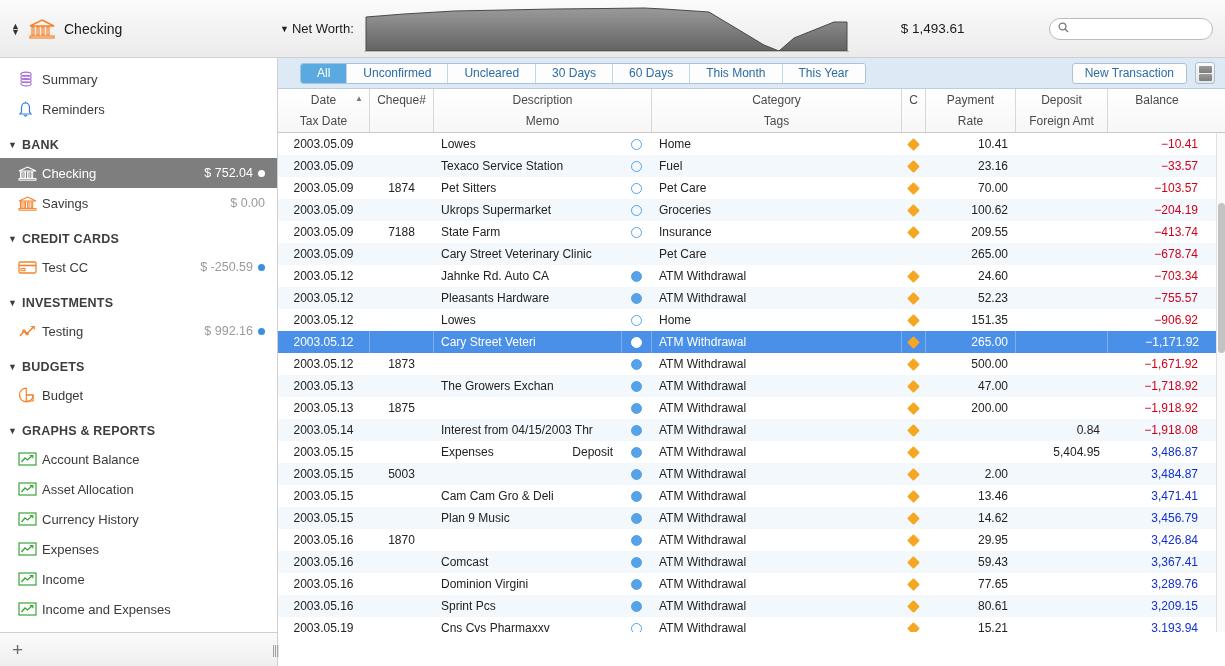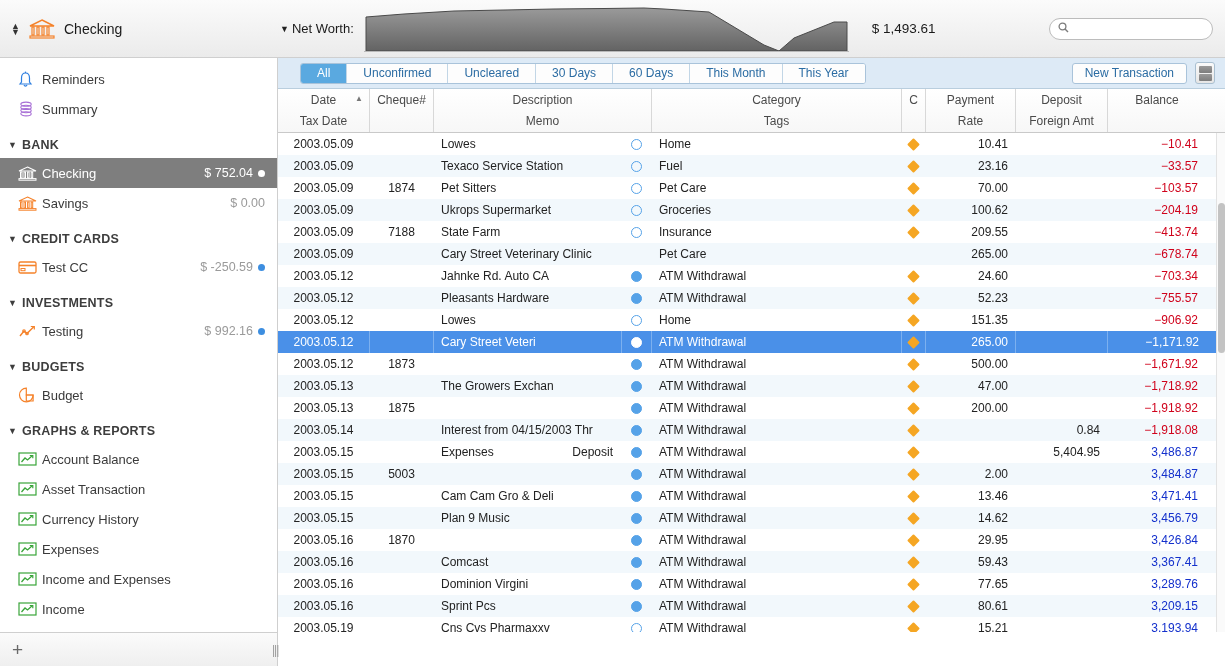--- a/index.html
+++ b/index.html
@@ -27,21 +27,21 @@
   }
   .bank-icon { width:26px; height:20px; position:relative; margin-right:9px; }
   .bank-icon svg { display:block; }
   .acct-name { font-size:14px; color:#1a1a1a; }
 
   .networth-wrap { display:flex; align-items:center; flex:1; height:100%; }
   .nw-label { font-size:13px; color:#1a1a1a; display:flex; align-items:center; white-space:nowrap; }
   .nw-tri { font-size:9px; margin-right:3px; color:#222; }
   .nw-chart { width:485px; height:48px; margin-left:10px; position:relative; }
   .nw-chart svg { display:block; }
-  .nw-amount { font-size:13.5px; color:#1a1a1a; margin-left:23px; white-space:nowrap; }
+  .nw-amount { font-size:13.5px; color:#1a1a1a; margin-left:52px; white-space:nowrap; }
 
   .search-wrap { margin-left:auto; margin-right:12px; }
   .search-box {
     width:164px; height:22px; border:1px solid #bcbcbc; border-radius:11px;
     background:#fff; display:flex; align-items:center; padding:0 8px;
   }
   .search-box svg { flex:0 0 auto; }
   .search-input {
     border:none; outline:none; background:transparent; font-size:11px;
     font-family:"Liberation Sans", sans-serif; width:100%; margin-left:5px; color:#333;
@@ -240,38 +240,38 @@
       </div>
     </div>
   </div>
 
   <div class="body-row">
 
     <div class="sidebar">
       <div id="side-top">
           <div class="side-item">
             <span class="ico">
-              <svg width="15" height="16" viewBox="0 0 15 16">
-                <path d="M7.5,2 C10,2 11.5,4 11.5,7 L11.5,11 L13,13 L2,13 L3.5,11 L3.5,7 C3.5,4 5,2 7.5,2 Z" fill="none" stroke="#2e7fe0" stroke-width="1.2"></path>
-                <path d="M6,14 a1.6,1.6 0 0 0 3,0" fill="none" stroke="#2e7fe0" stroke-width="1.2"></path>
-                <line x1="7.5" y1="0.6" x2="7.5" y2="2" stroke="#2e7fe0" stroke-width="1.2"></line>
-              </svg>
-            </span>
-            <span class="lbl">Reminders</span>
-          </div>
-          <div class="side-item">
-            <span class="ico">
               <svg width="17" height="16" viewBox="0 0 17 16">
                 <ellipse cx="8" cy="3.2" rx="5.2" ry="2.1" fill="none" stroke="#a86fd6" stroke-width="1.1"></ellipse>
                 <ellipse cx="8" cy="6.4" rx="5.2" ry="2.1" fill="none" stroke="#a86fd6" stroke-width="1.1"></ellipse>
                 <ellipse cx="8" cy="9.6" rx="5.2" ry="2.1" fill="none" stroke="#a86fd6" stroke-width="1.1"></ellipse>
                 <ellipse cx="8" cy="12.8" rx="5.2" ry="2.1" fill="none" stroke="#a86fd6" stroke-width="1.1"></ellipse>
               </svg>
             </span>
             <span class="lbl">Summary</span>
+          </div>
+          <div class="side-item">
+            <span class="ico">
+              <svg width="15" height="16" viewBox="0 0 15 16">
+                <path d="M7.5,2 C10,2 11.5,4 11.5,7 L11.5,11 L13,13 L2,13 L3.5,11 L3.5,7 C3.5,4 5,2 7.5,2 Z" fill="none" stroke="#2e7fe0" stroke-width="1.2"></path>
+                <path d="M6,14 a1.6,1.6 0 0 0 3,0" fill="none" stroke="#2e7fe0" stroke-width="1.2"></path>
+                <line x1="7.5" y1="0.6" x2="7.5" y2="2" stroke="#2e7fe0" stroke-width="1.2"></line>
+              </svg>
+            </span>
+            <span class="lbl">Reminders</span>
           </div>
         </div>
       <div id="side-groups">
           <div class="side-group">
             <span class="tri">▼</span>
             <span>BANK</span>
           </div>
           <div class="side-item selected">
             <span class="ico">
               <svg width="19" height="15" viewBox="0 0 19 15">
@@ -362,21 +362,21 @@
             <span class="lbl">Account Balance</span>
           </div>
           <div class="side-item">
             <span class="ico">
               <svg width="19" height="14" viewBox="0 0 19 14">
                 <rect x="1" y="1" width="17" height="12" fill="none" stroke="#3aa53a" stroke-width="1.2"></rect>
                 <polyline points="3.5,10 7,6 9.5,8 14.5,3.5" fill="none" stroke="#3aa53a" stroke-width="1.3"></polyline>
                 <polyline points="11.8,3.5 14.8,3.5 14.8,6.3" fill="none" stroke="#3aa53a" stroke-width="1.2"></polyline>
               </svg>
             </span>
-            <span class="lbl">Asset Transaction</span>
+            <span class="lbl">Asset Allocation</span>
           </div>
           <div class="side-item">
             <span class="ico">
               <svg width="19" height="14" viewBox="0 0 19 14">
                 <rect x="1" y="1" width="17" height="12" fill="none" stroke="#3aa53a" stroke-width="1.2"></rect>
                 <polyline points="3.5,10 7,6 9.5,8 14.5,3.5" fill="none" stroke="#3aa53a" stroke-width="1.3"></polyline>
                 <polyline points="11.8,3.5 14.8,3.5 14.8,6.3" fill="none" stroke="#3aa53a" stroke-width="1.2"></polyline>
               </svg>
             </span>
             <span class="lbl">Currency History</span>
@@ -392,31 +392,31 @@
             <span class="lbl">Expenses</span>
           </div>
           <div class="side-item">
             <span class="ico">
               <svg width="19" height="14" viewBox="0 0 19 14">
                 <rect x="1" y="1" width="17" height="12" fill="none" stroke="#3aa53a" stroke-width="1.2"></rect>
                 <polyline points="3.5,10 7,6 9.5,8 14.5,3.5" fill="none" stroke="#3aa53a" stroke-width="1.3"></polyline>
                 <polyline points="11.8,3.5 14.8,3.5 14.8,6.3" fill="none" stroke="#3aa53a" stroke-width="1.2"></polyline>
               </svg>
             </span>
-            <span class="lbl">Income and Expenses</span>
+            <span class="lbl">Income</span>
           </div>
           <div class="side-item">
             <span class="ico">
               <svg width="19" height="14" viewBox="0 0 19 14">
                 <rect x="1" y="1" width="17" height="12" fill="none" stroke="#3aa53a" stroke-width="1.2"></rect>
                 <polyline points="3.5,10 7,6 9.5,8 14.5,3.5" fill="none" stroke="#3aa53a" stroke-width="1.3"></polyline>
                 <polyline points="11.8,3.5 14.8,3.5 14.8,6.3" fill="none" stroke="#3aa53a" stroke-width="1.2"></polyline>
               </svg>
             </span>
-            <span class="lbl">Income</span>
+            <span class="lbl">Income and Expenses</span>
           </div>
           <div class="side-item">
             <span class="lbl">Net Worth</span>
           </div>
         </div>
     </div>
 
     <div class="main">
 
       <div class="tabbar">

